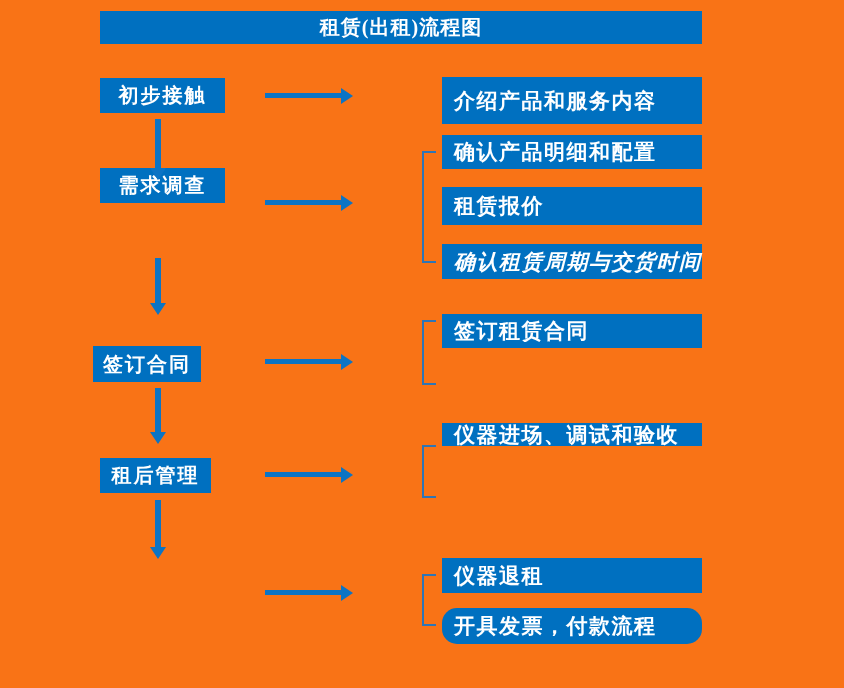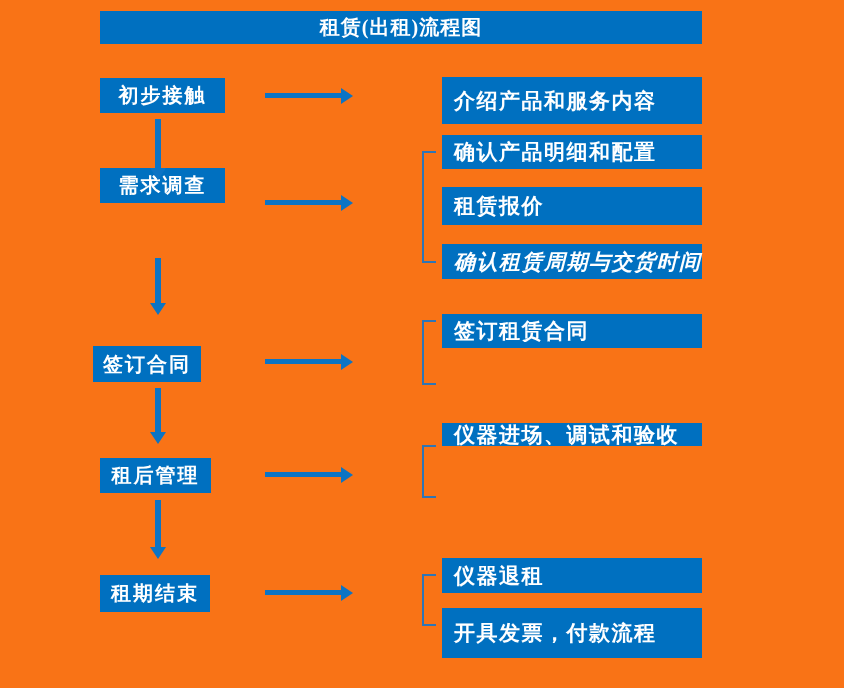--- a/index.html
+++ b/index.html
@@ -93,21 +93,20 @@
 <body>
 
 <div class="canvas">
 
   <div class="box title-bar">租赁(出租)流程图</div>
 
   <div class="box stage-box" style="left:100px; top:78px;  width:125px; height:35px;">初步接触</div>
   <div class="box stage-box" style="left:100px; top:168px; width:125px; height:35px;">需求调查</div>
   <div class="box stage-box" style="left:93px; top:346px; width:108px; height:36px;">签订合同</div>
   <div class="box stage-box" style="left:100px; top:458px; width:111px; height:35px;">租后管理</div>
-  <div class="box stage-box" style="left:100px; top:575px; width:110px; height:37px;">租期结束</div>
 
   <div class="varrow" style="left:155px; top:119px; height:50px;"></div>
   <div class="varrow" style="left:155px; top:258px; height:46px;"></div>
   <div class="varrow" style="left:155px; top:388px; height:45px;"></div>
   <div class="varrow" style="left:155px; top:500px; height:48px;"></div>
 
   <div class="harrow" style="top:93px;"></div>
   <div class="harrow" style="top:200px;"></div>
   <div class="harrow" style="top:359px;"></div>
   <div class="harrow" style="top:472px;"></div>
@@ -118,15 +117,15 @@
   <div class="bracket" style="top:445px; height:53px;"></div>
   <div class="bracket" style="top:574px; height:52px;"></div>
 
   <div class="box detail-box" style="top:77px;  height:47px;">介绍产品和服务内容</div>
   <div class="box detail-box" style="top:187px; height:38px;">租赁报价</div>
   <div class="box detail-box" style="top:135px; height:34px;">确认产品明细和配置</div>
   <div class="box detail-box" style="top:244px; height:35px;font-style:italic;">确认租赁周期与交货时间</div>
   <div class="box detail-box" style="top:314px; height:34px;">签订租赁合同</div>
   <div class="box detail-box" style="top:423px; height:23px;">仪器进场、调试和验收</div>
   <div class="box detail-box" style="top:558px; height:35px;">仪器退租</div>
-  <div class="box detail-box" style="top:608px; height:50px;">开具发票，付款流程</div>
+  <div class="box detail-box" style="top:608px; height:36px;border-radius:15px;">开具发票，付款流程</div>
 
 </div>
 
 </body></html>

